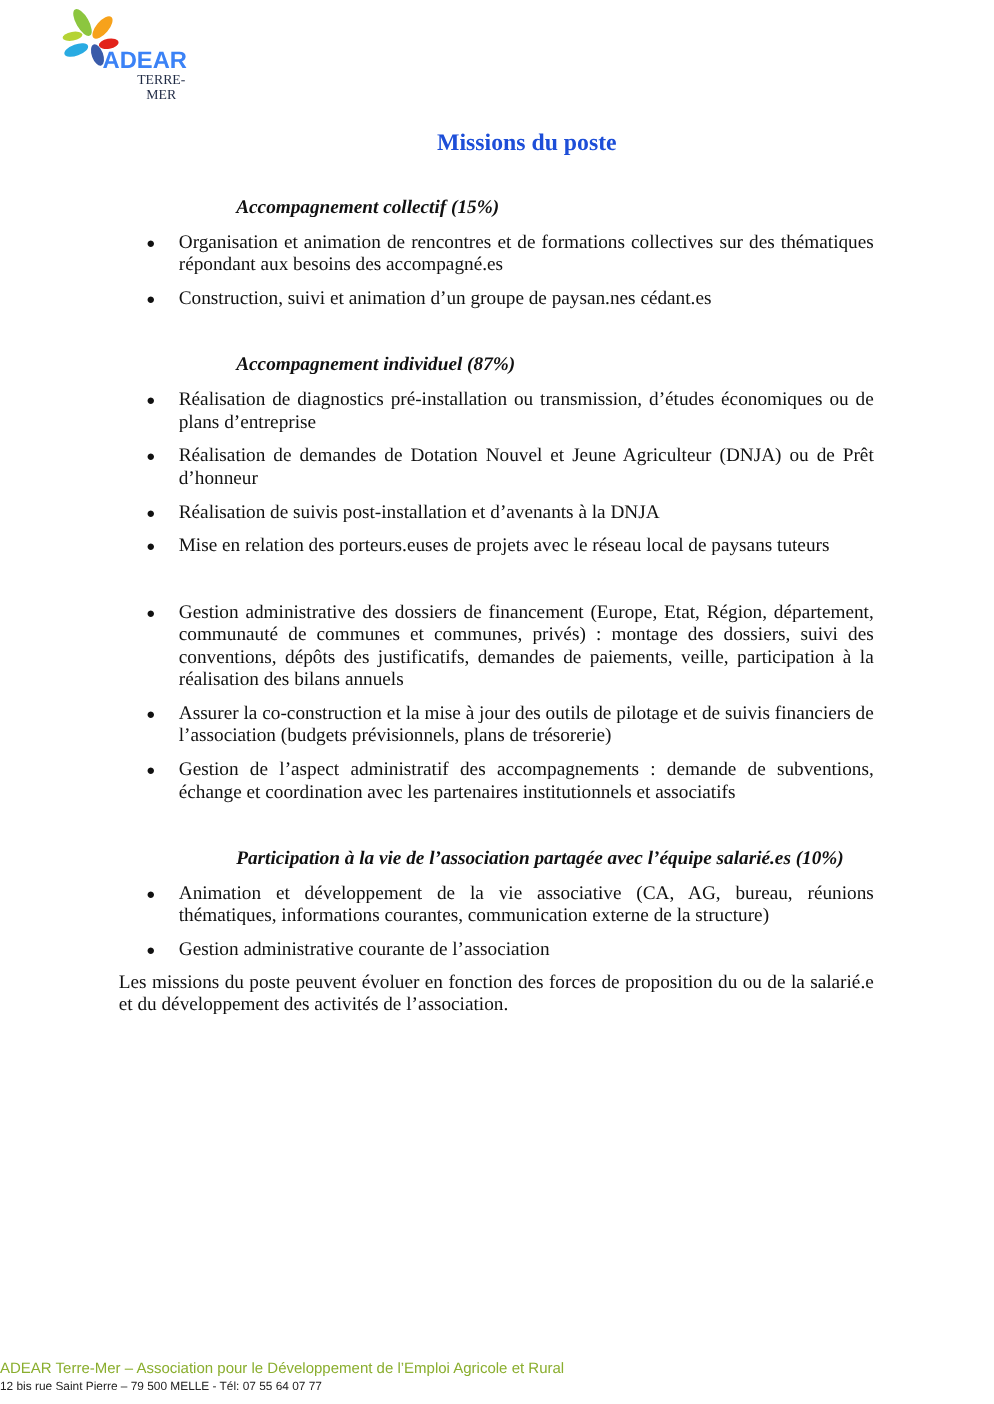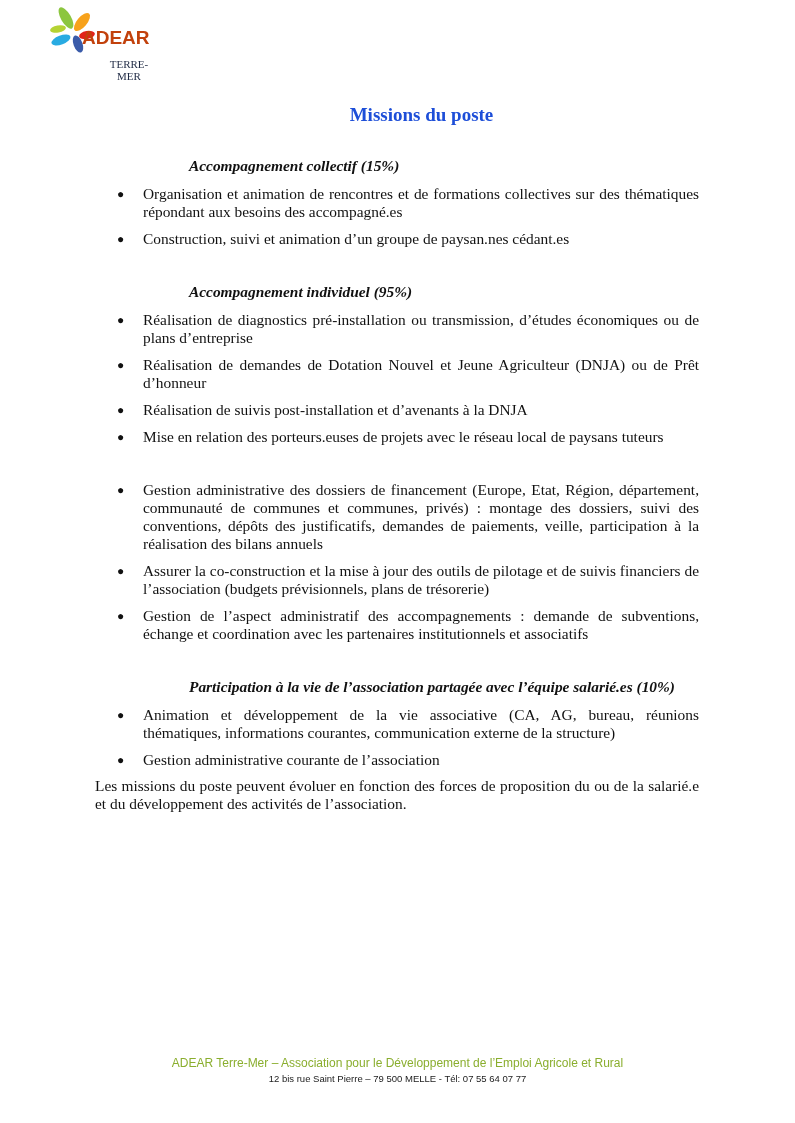--- a/index.html
+++ b/index.html
@@ -1,29 +1,29 @@
 <!DOCTYPE html>
 <html><head>
   <meta charset="utf-8">
   <style>
     html, body { margin: 0; padding: 0; background: #ffffff; }
     body { width: 795px; height: 1123px; position: relative; overflow: hidden; font-family: "Liberation Serif", serif; color: #111; }
     .logo { position: absolute; left: 48px; top: 4px; width: 110px; height: 66px; }
     .logo svg { position: absolute; left: 0; top: 0; }
-    .logo-name { position: absolute; left: 34px; top: 23px; font-family: "Liberation Sans", sans-serif; font-weight: bold; font-size: 19px; color: #c2410c; letter-spacing: 0px; }
+    .logo-name { position: absolute; left: 34px; top: 34px; font-family: "Liberation Sans", sans-serif; font-weight: bold; font-size: 19px; color: #3b82f6; letter-spacing: 0px; }
     .logo-sub { position: absolute; left: 52px; top: 54px; font-family: "Liberation Serif", serif; font-size: 11px; color: #1f2a44; text-align: center; }
     .title { position: absolute; left: 0; width: 795px; top: 104px; text-align: center; font-weight: bold; font-size: 19px; color: #1d4ed8; margin-left: 24px; }
     .content { position: absolute; left: 95px; top: 157px; width: 604px; font-size: 15.4px; line-height: 18px; }
     .section-head { font-weight: bold; padding-left: 94px; margin: 0 0 10px 0; text-align: justify; font-style: italic; }
     .section-gap { height: 26px; }
     ul { list-style: none; margin: 0; padding: 0; }
     li { position: relative; padding-left: 48px; text-align: justify; margin-bottom: 9px; }
     li .bullet { position: absolute; left: 22px; top: 0; font-size: 12px; }
     .closing { text-align: justify; margin-top: -1px; }
-    .footer { position: absolute; left: 0; width: 795px; top: 1056px; text-align: center; font-family: "Liberation Sans", sans-serif; }
+    .footer { position: absolute; left: 0; width: 795px; top: 1087px; font-family: "Liberation Sans", sans-serif; }
     .footer-line1 { color: #8aae2e; font-size: 12px; }
     .footer-line2 { color: #222; font-size: 9.5px; margin-top: 3px; }
   </style>
 </head>
 <body>
 
 <div class="logo">
   <svg width="60" height="50" viewBox="0 0 60 50">
     <ellipse cx="18" cy="14" rx="5" ry="12" transform="rotate(-30 18 14)" fill="#8cc63f"></ellipse>
     <ellipse cx="34" cy="18" rx="5" ry="11" transform="rotate(40 34 18)" fill="#f7a21b"></ellipse>
@@ -41,21 +41,21 @@
 <div class="content">
   <div>
     <div class="section-head">Accompagnement collectif (15%)</div>
     <ul>
       <li><span class="bullet">●</span><span>Organisation et animation de rencontres et de formations collectives sur des thématiques répondant aux besoins des accompagné.es</span></li>
       <li><span class="bullet">●</span><span>Construction, suivi et animation d’un groupe de paysan.nes cédant.es</span></li>
     </ul>
   </div>
   <div class="section-gap"></div>
   <div>
-    <div class="section-head">Accompagnement individuel (95%)</div>
+    <div class="section-head">Accompagnement individuel (87%)</div>
     <ul>
       <li><span class="bullet">●</span><span>Réalisation de diagnostics pré-installation ou transmission, d’études économiques ou de plans d’entreprise</span></li>
       <li><span class="bullet">●</span><span>Réalisation de demandes de Dotation Nouvel et Jeune Agriculteur (DNJA) ou de Prêt d’honneur</span></li>
       <li><span class="bullet">●</span><span>Réalisation de suivis post-installation et d’avenants à la DNJA</span></li>
       <li><span class="bullet">●</span><span>Mise en relation des porteurs.euses de projets avec le réseau local de paysans tuteurs</span></li>
     </ul>
   </div>
   <div class="section-gap"></div>
   <div>
     <ul>

